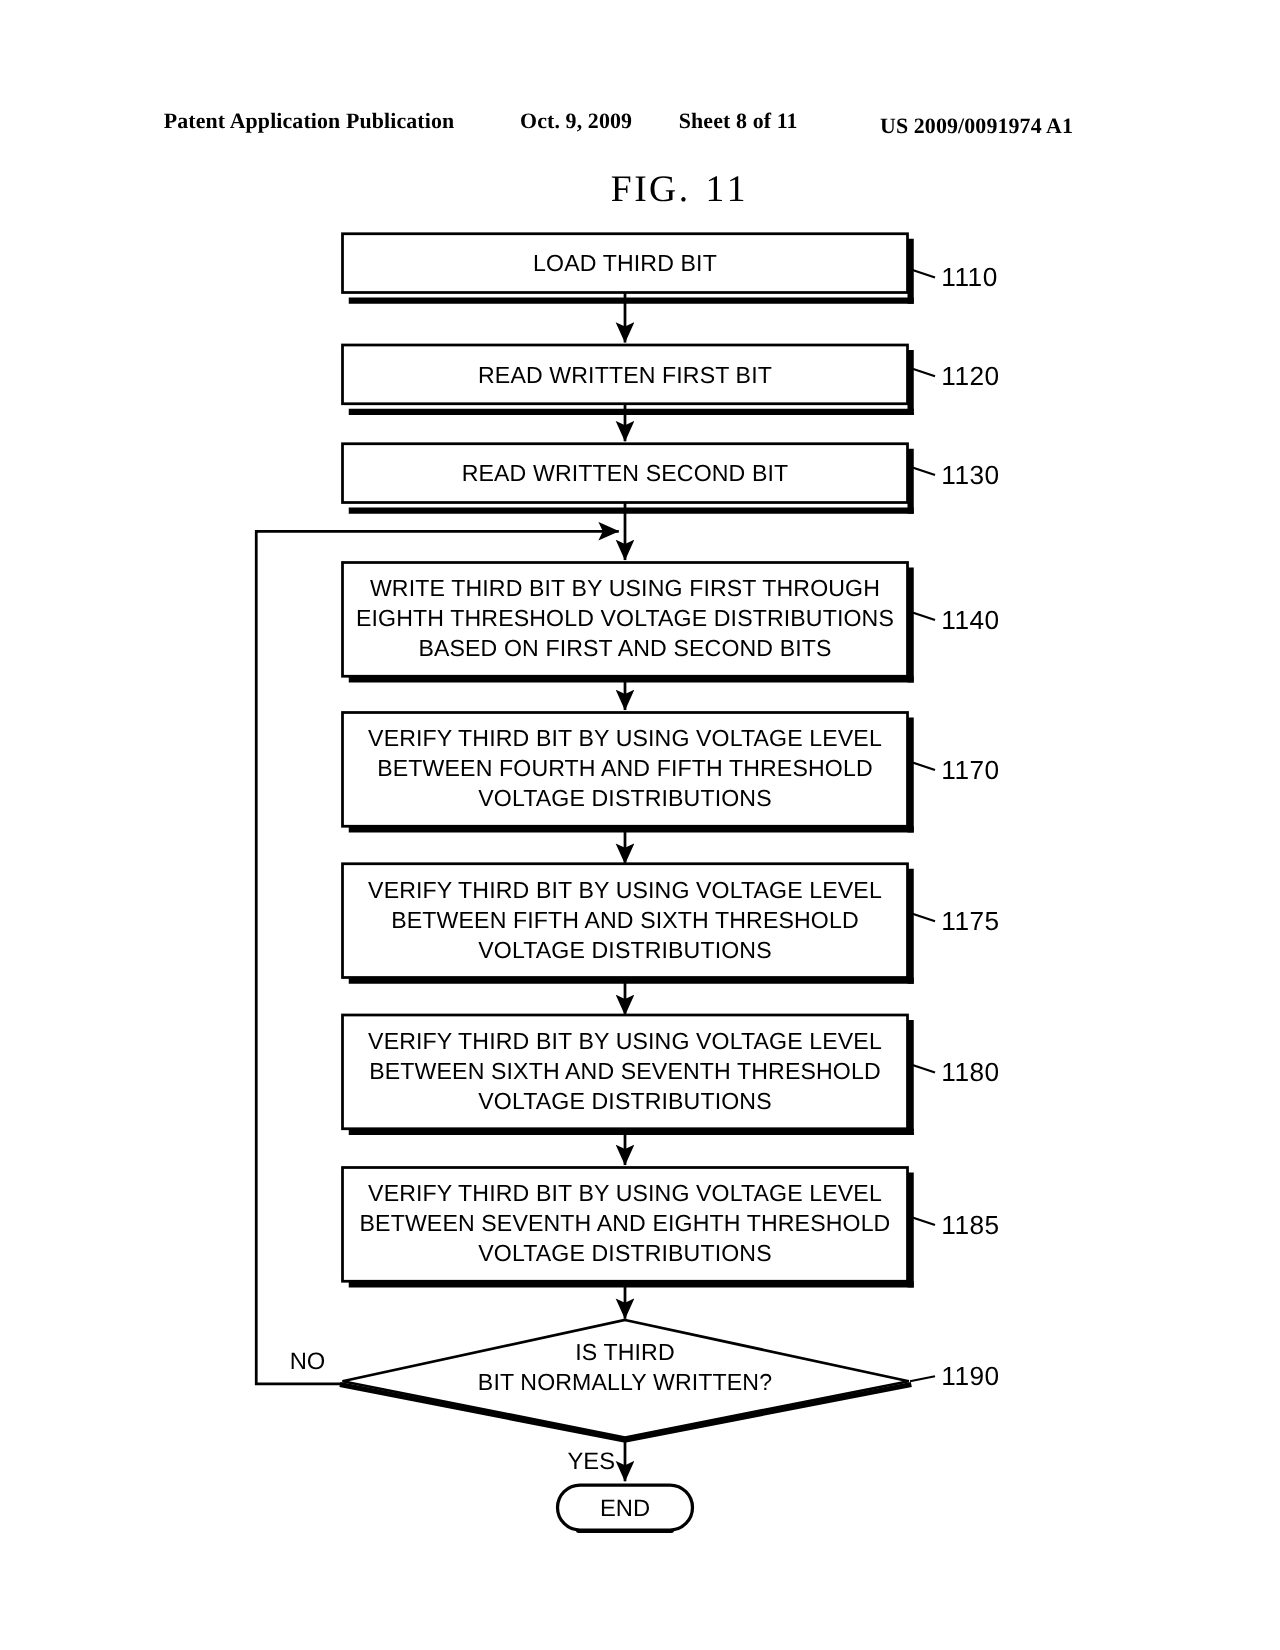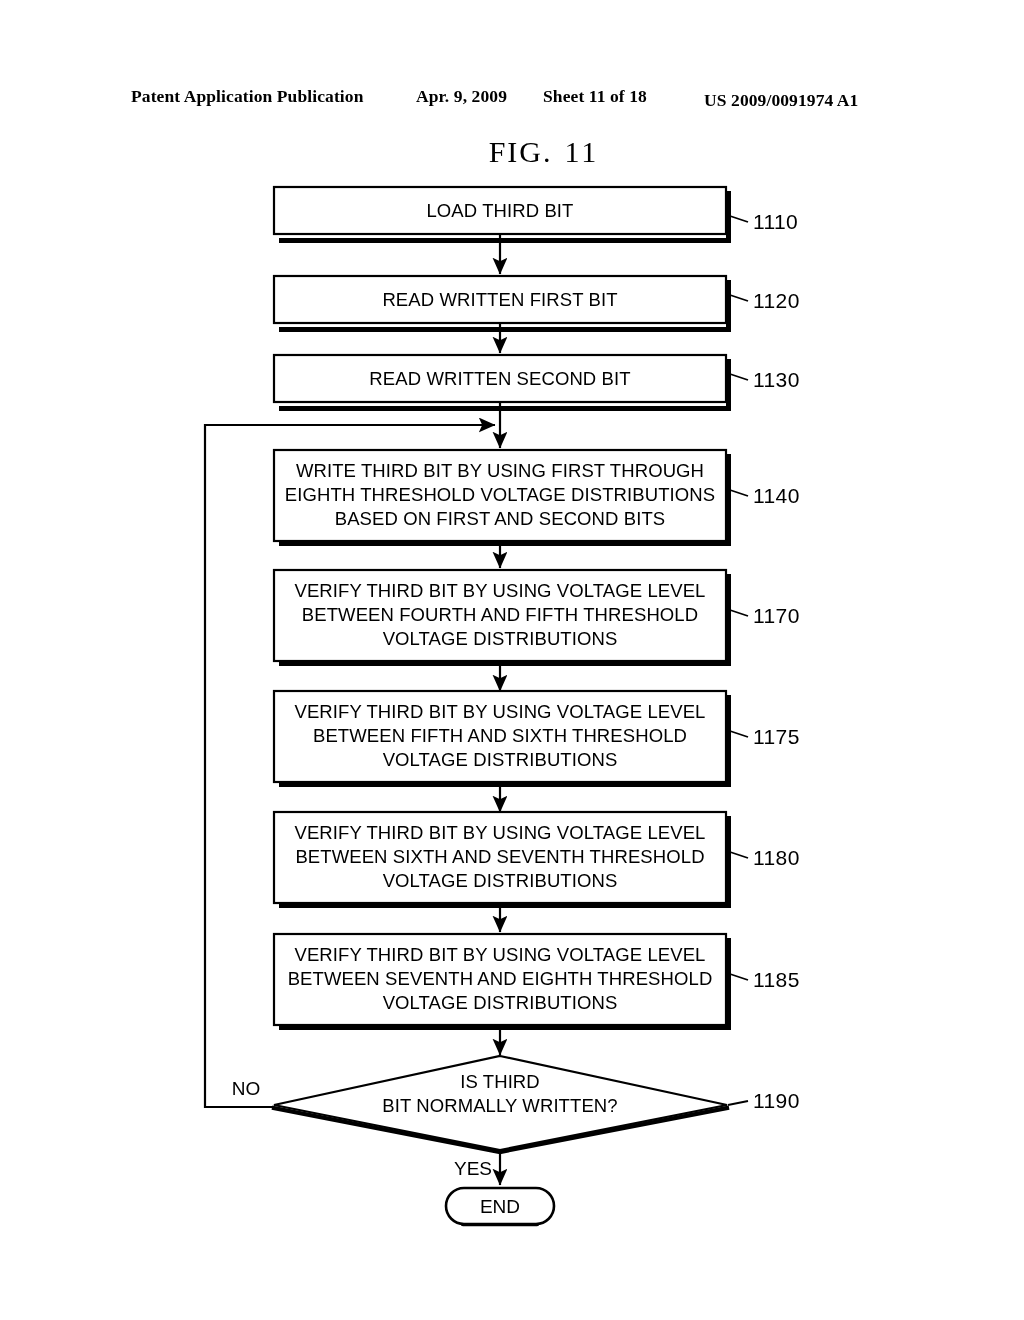--- a/index.html
+++ b/index.html
@@ -123,22 +123,22 @@
     font-size: 19px;
     fill: #000000;
     text-anchor: middle;
   }
 </style>
 </head>
 <body>
 
 <div class="page-header">
   <span class="hdr-pub">Patent Application Publication</span>
-  <span class="hdr-date">Apr. 9, 2009</span>
-  <span class="hdr-sheet">Sheet 11 of 18</span>
+  <span class="hdr-date">Oct. 9, 2009</span>
+  <span class="hdr-sheet">Sheet 8 of 11</span>
   <span class="hdr-serial">US 2009/0091974 A1</span>
 </div>
 
 <div class="fig-title">
   <span>FIG.</span><span class="num">11</span>
 </div>
 
 <svg id="flow" viewBox="0 0 1024 1320">
   <defs>
     <marker id="arrowhead" markerWidth="9" markerHeight="9" refX="7.4" refY="3.4" orient="auto" markerUnits="strokeWidth">

